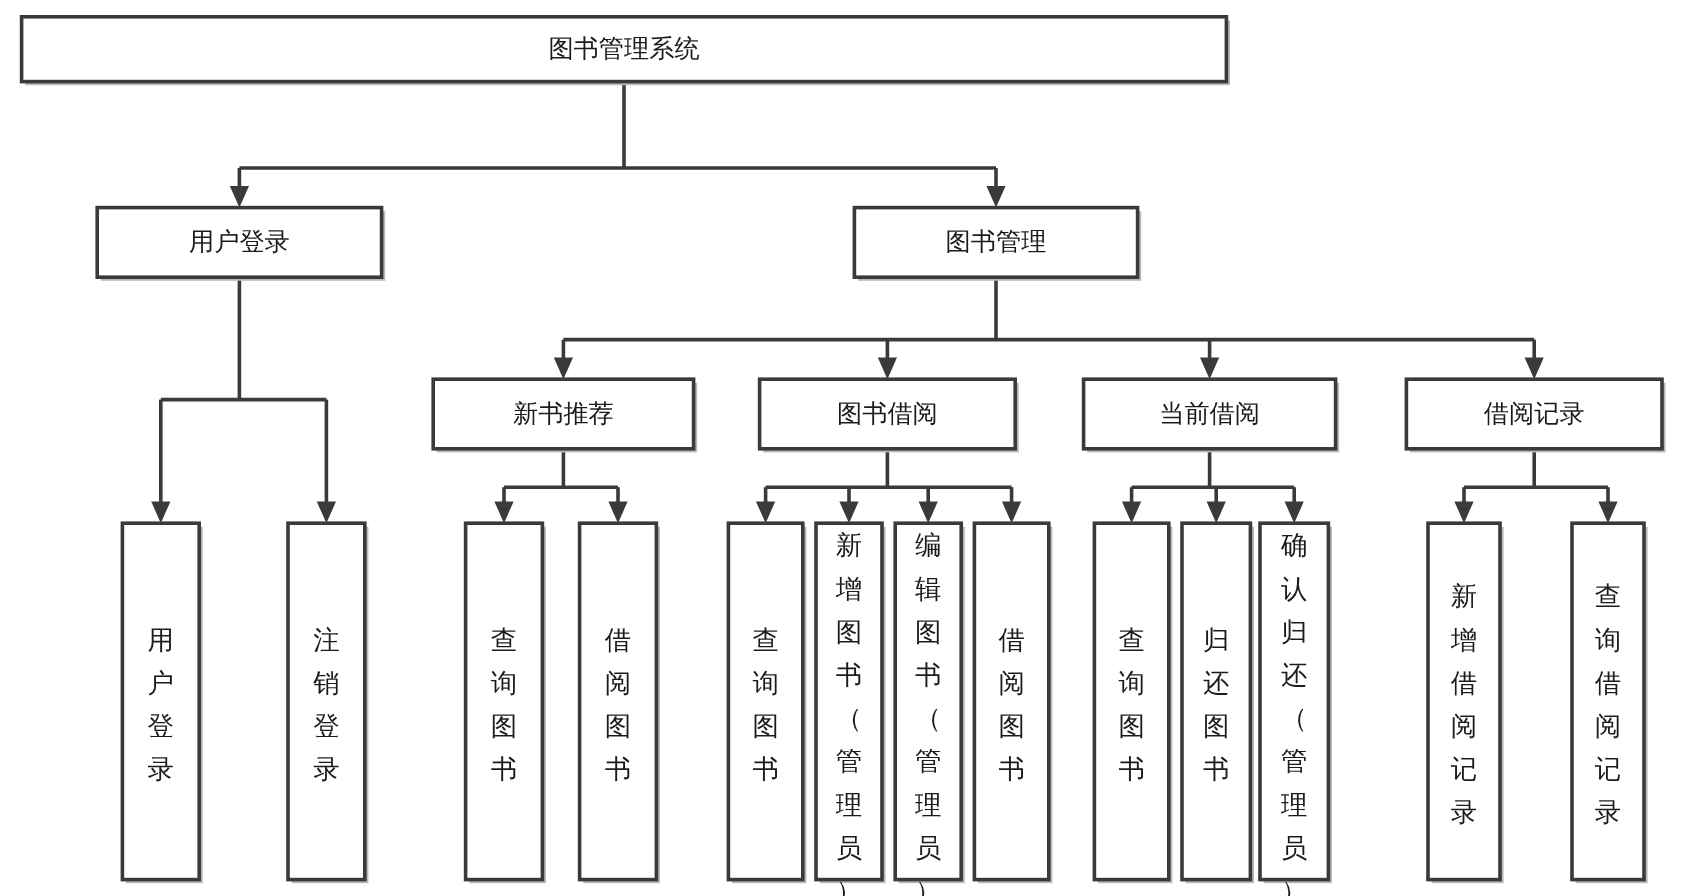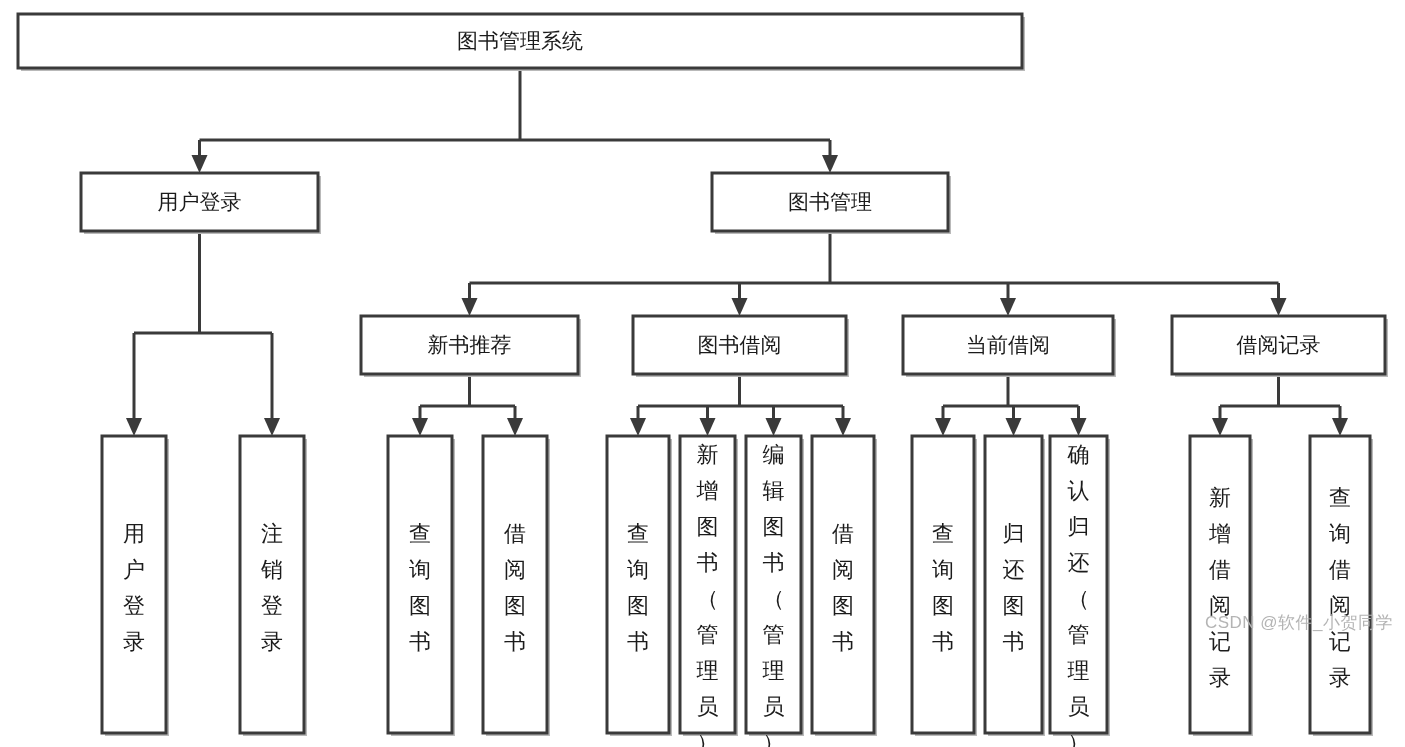--- a/index.html
+++ b/index.html
@@ -241,14 +241,13 @@
           <rect x="1190" y="436" width="60" height="297" class="node-box"></rect>
           <text x="1220" y="504.58" class="node-label-vertical"><tspan x="1220" dy="0">新</tspan><tspan x="1220" dy="36">增</tspan><tspan x="1220" dy="36">借</tspan><tspan x="1220" dy="36">阅</tspan><tspan x="1220" dy="36">记</tspan><tspan x="1220" dy="36">录</tspan></text>
         </g>
         <g>
           <rect x="1313" y="439" width="60" height="297" class="node-shadow"></rect>
           <rect x="1310" y="436" width="60" height="297" class="node-box"></rect>
           <text x="1340" y="504.58" class="node-label-vertical"><tspan x="1340" dy="0">查</tspan><tspan x="1340" dy="36">询</tspan><tspan x="1340" dy="36">借</tspan><tspan x="1340" dy="36">阅</tspan><tspan x="1340" dy="36">记</tspan><tspan x="1340" dy="36">录</tspan></text>
         </g>
       </g>
     </svg>
-  <div class="watermark">CSDN @软件_小贺同学</div>
 </div>
 
 </body></html>

